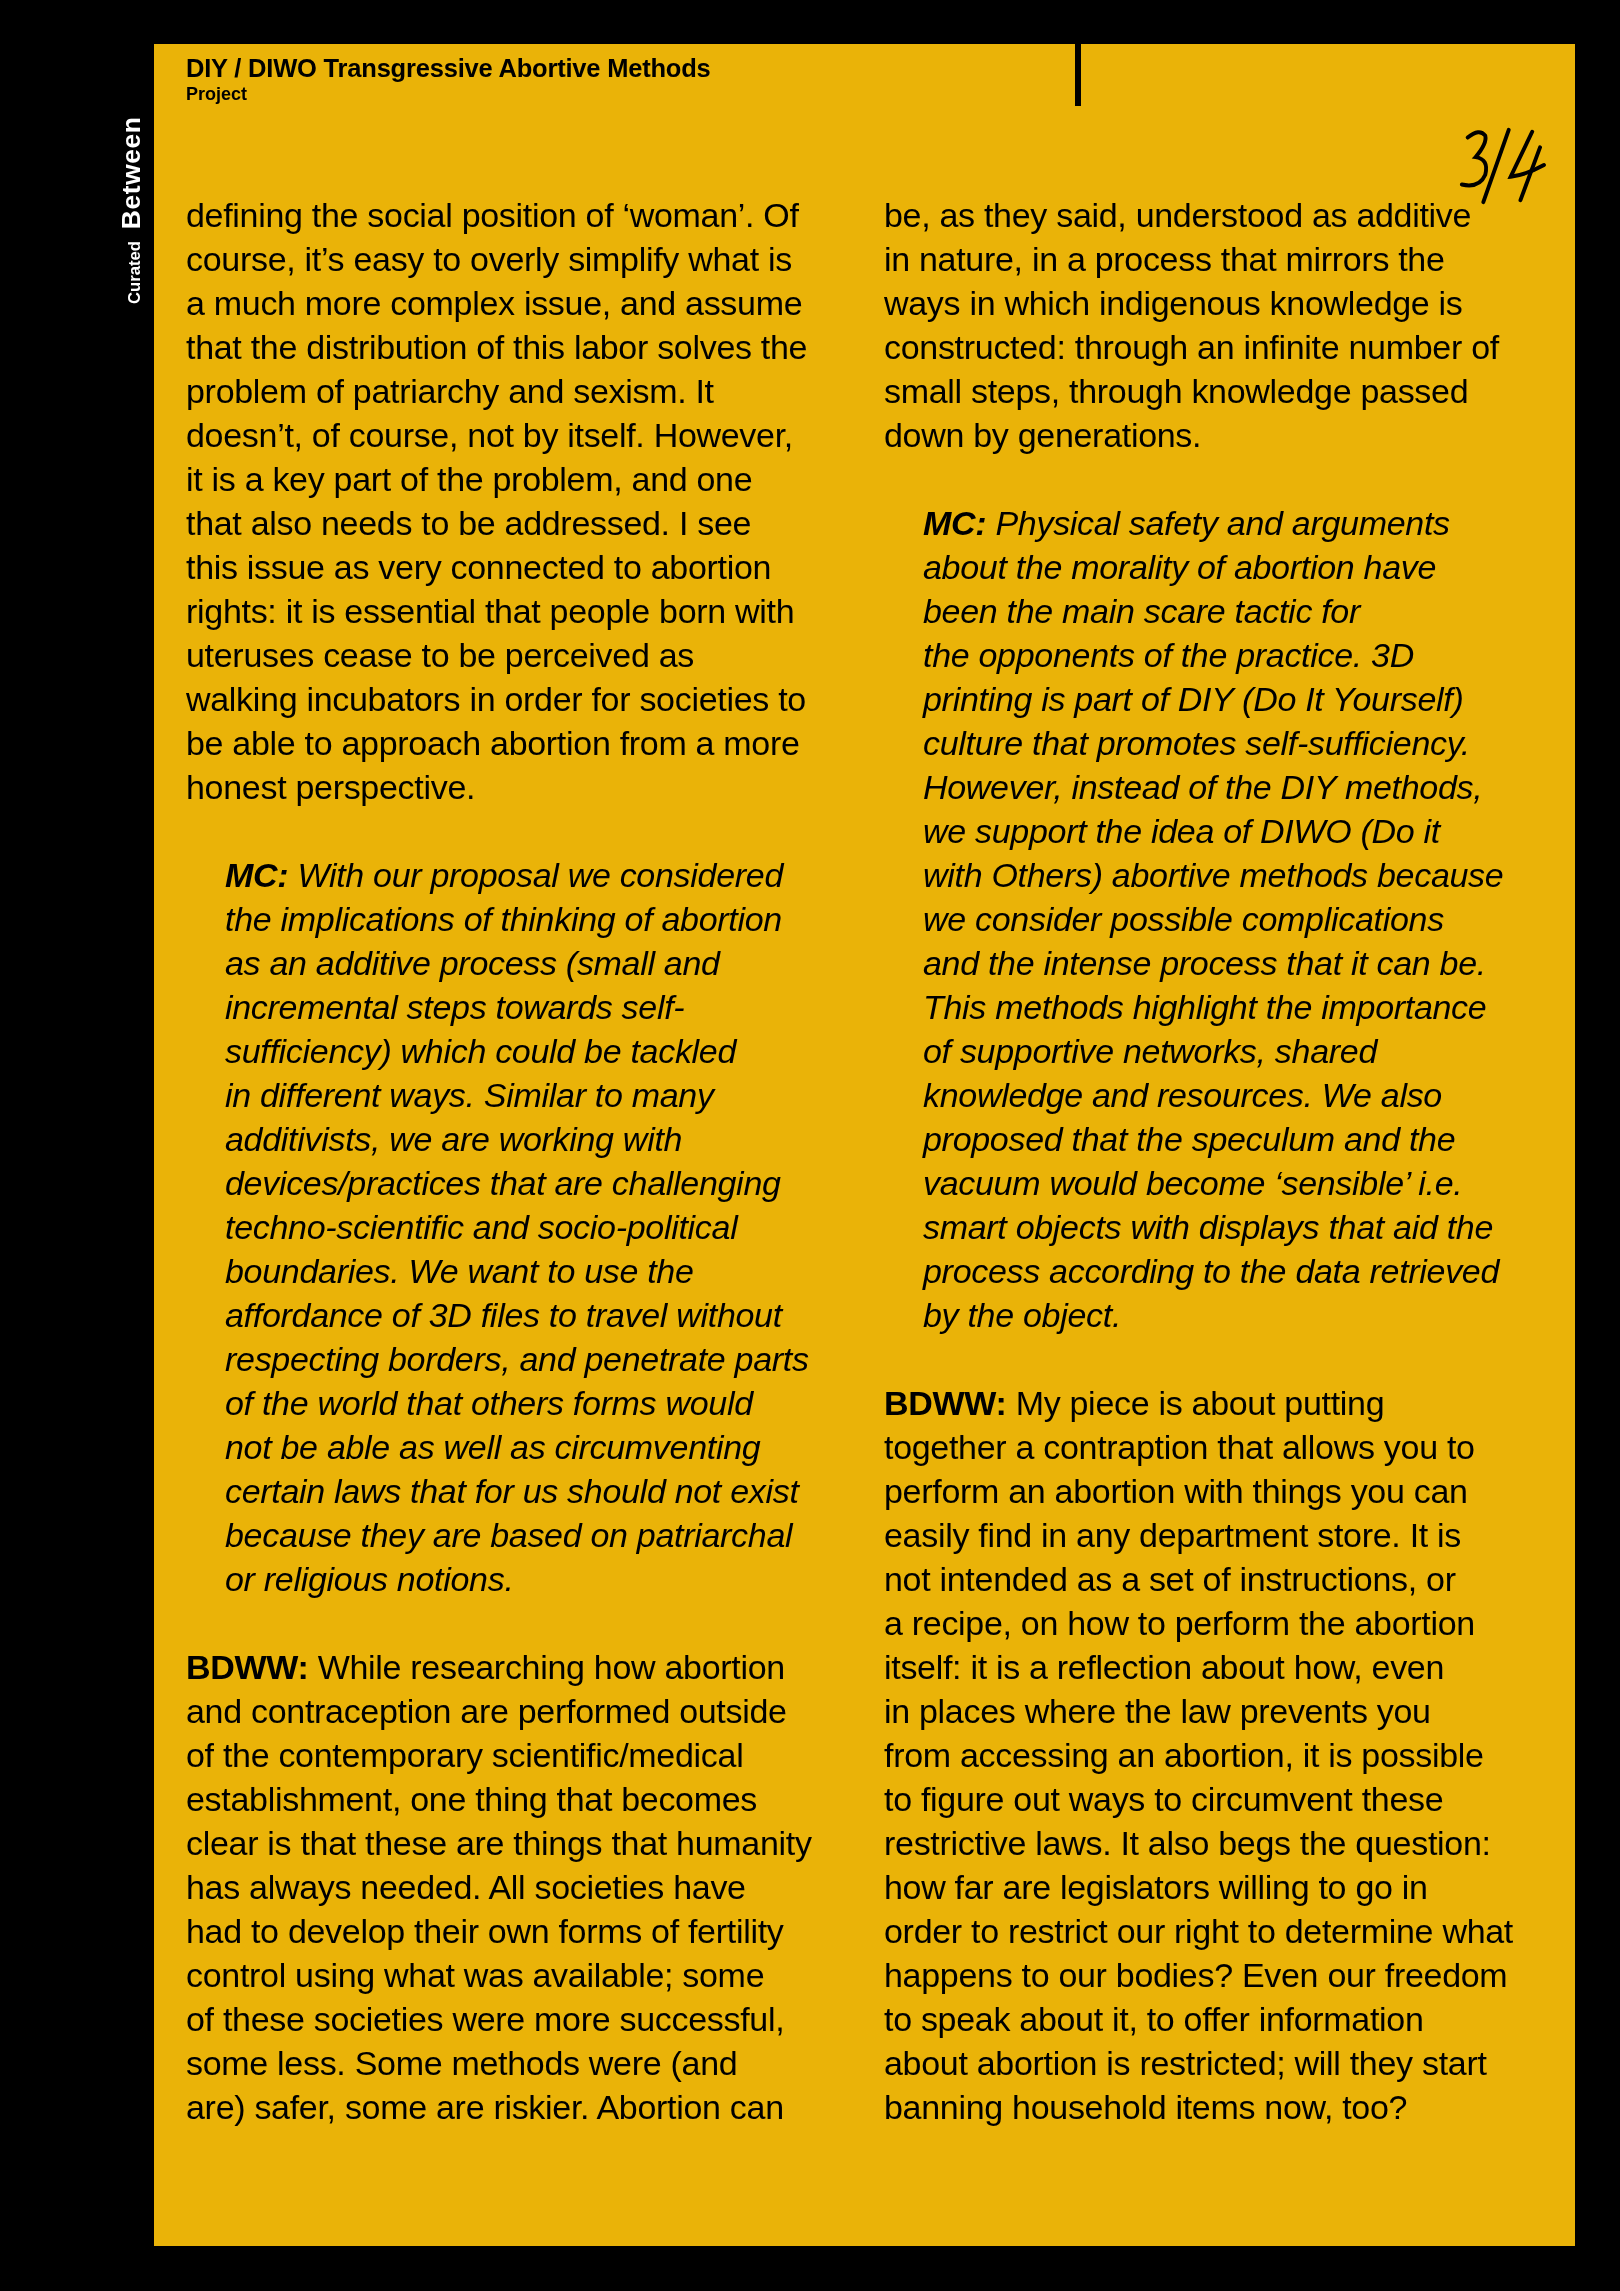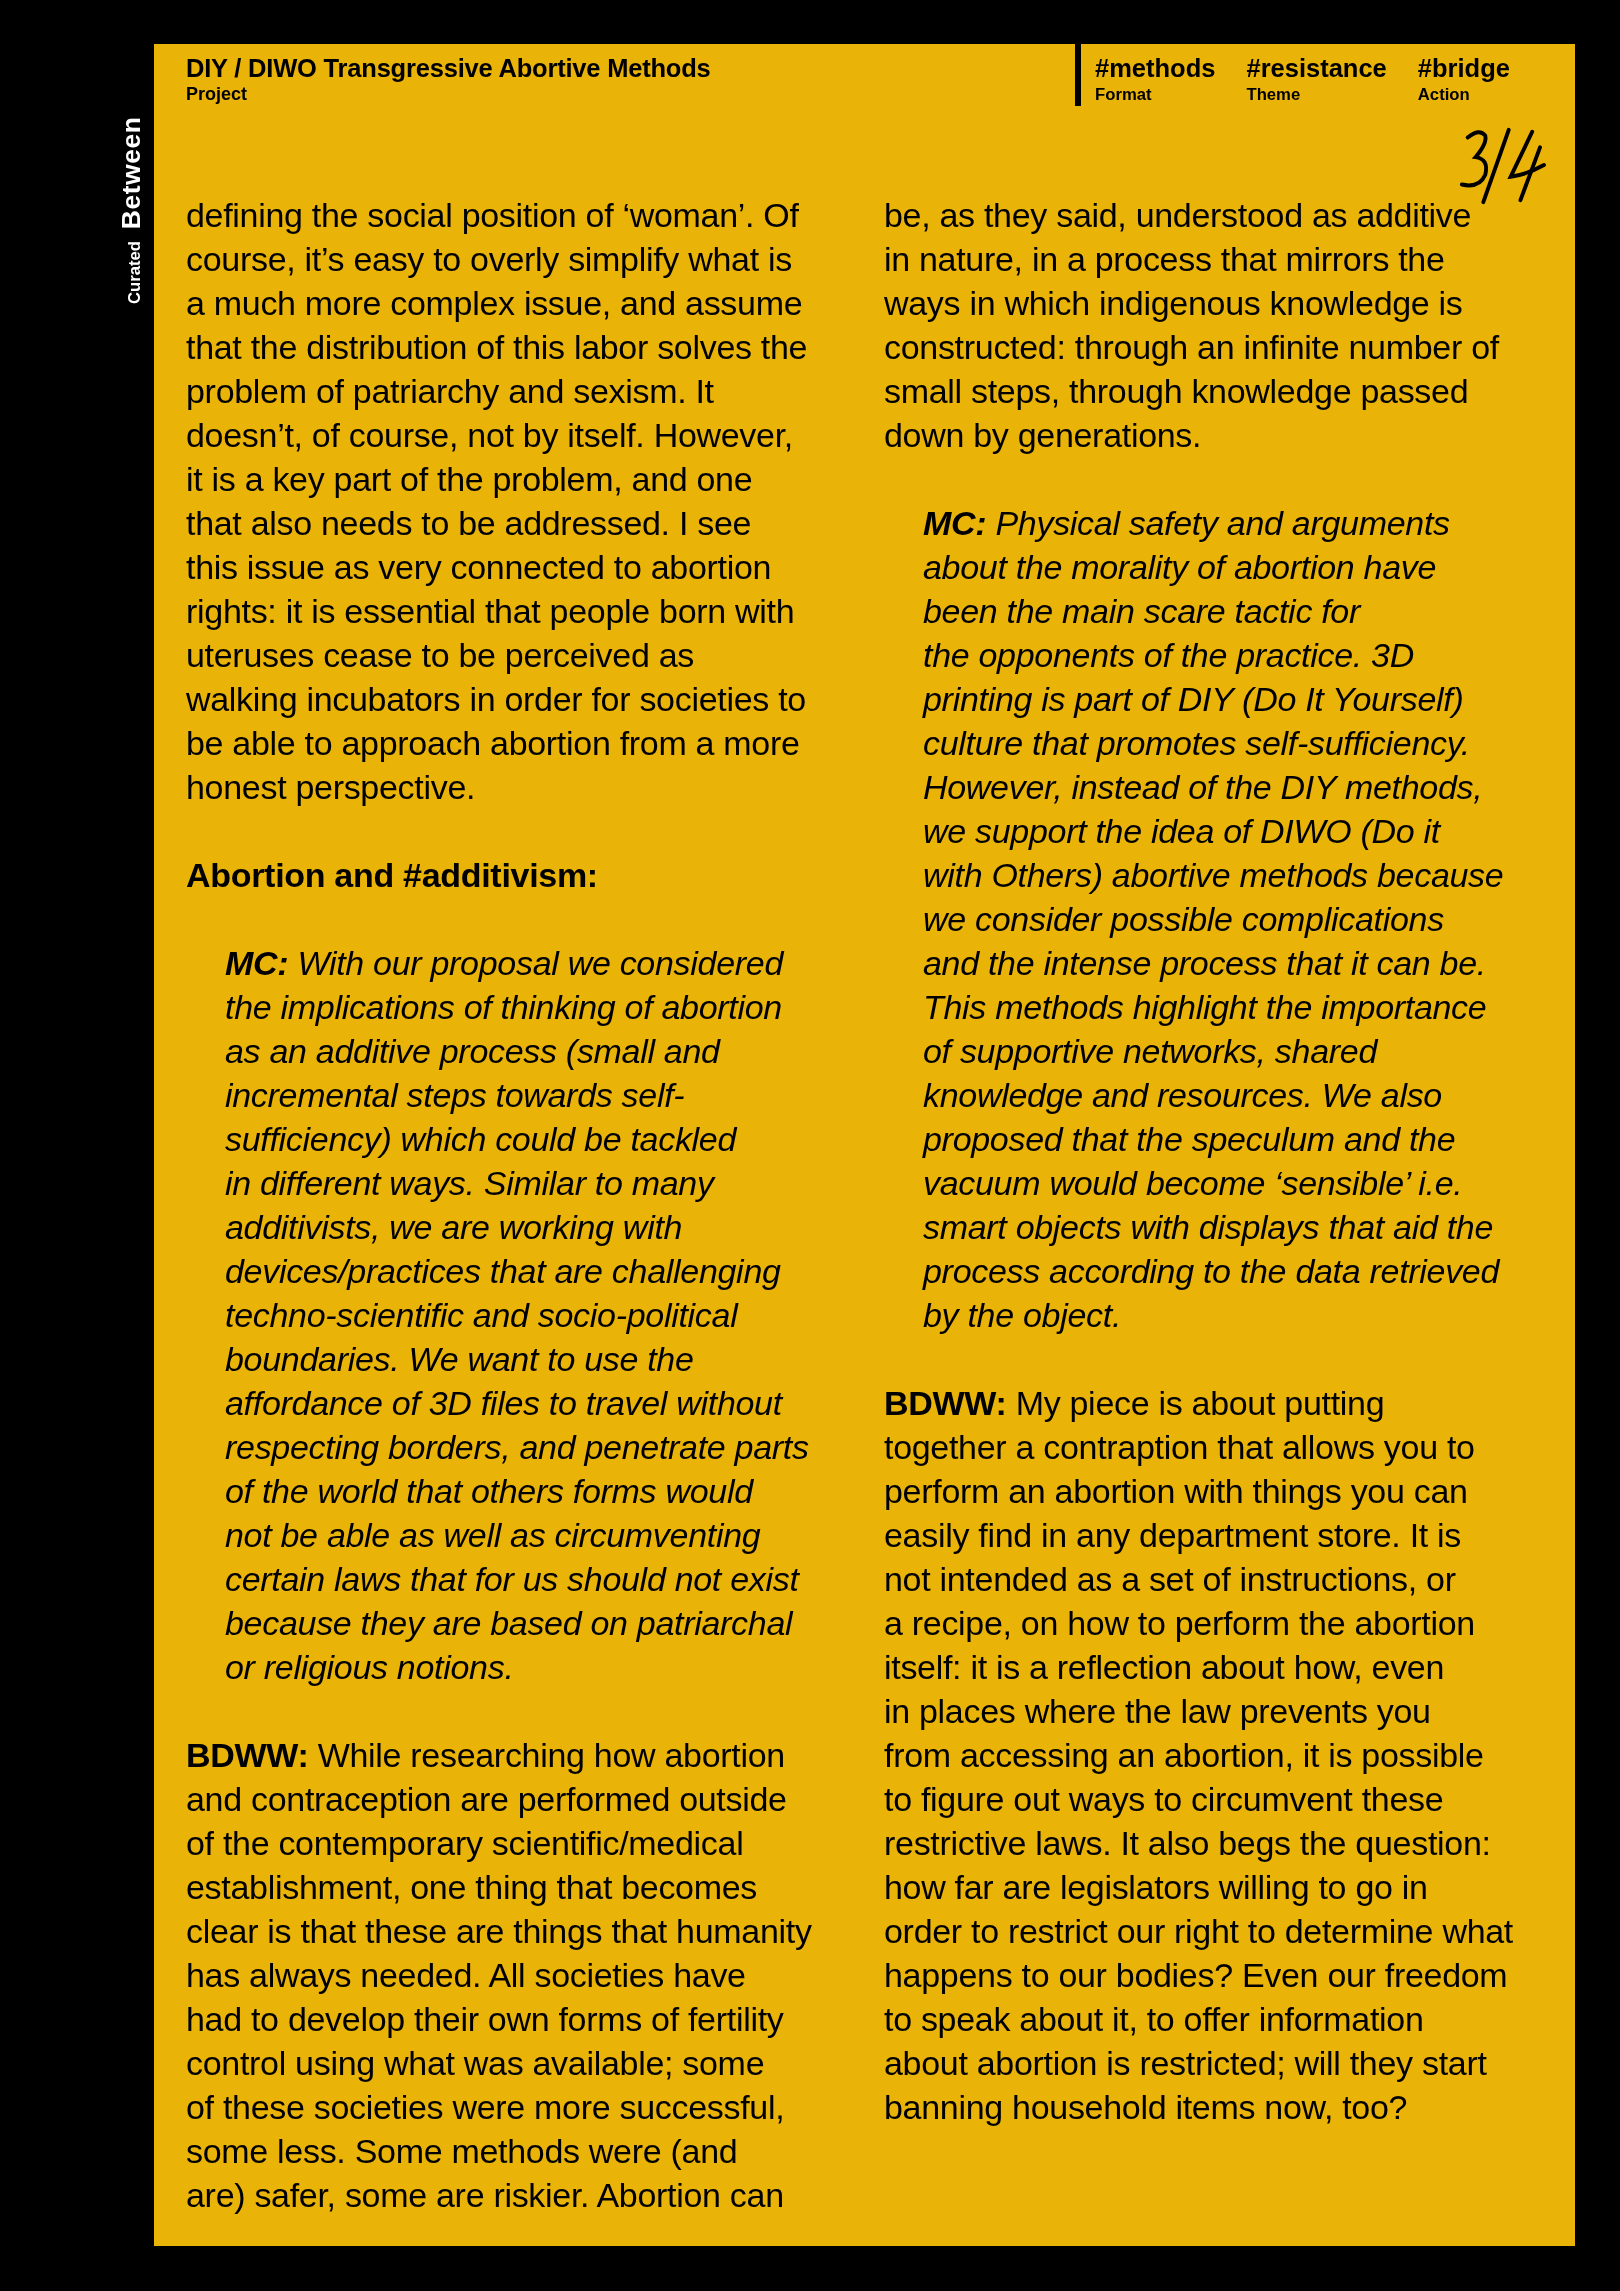--- a/index.html
+++ b/index.html
@@ -71,34 +71,20 @@
   <span class="between">Between</span>
 </div>
 
 <div class="page">
   <div class="header-project">
     <div class="header-title">DIY / DIWO Transgressive Abortive Methods</div>
     <div class="header-sub">Project</div>
   </div>
 
   <div class="tag-divider"></div>
-  <div class="tags">
-    <div class="tag">
-      <div class="tag-name">#methods</div>
-      <div class="tag-label">Format</div>
-    </div>
-    <div class="tag">
-      <div class="tag-name">#resistance</div>
-      <div class="tag-label">Theme</div>
-    </div>
-    <div class="tag">
-      <div class="tag-name">#bridge</div>
-      <div class="tag-label">Action</div>
-    </div>
-  </div>
 
   <div class="page-number">
     <svg viewBox="0 0 120 90">
       <path d="M30 18 Q42 8 48 16 Q50 24 38 38 Q52 40 48 56 Q42 70 24 66" fill="none" stroke="#000" stroke-width="4" stroke-linecap="round"></path>
       <path d="M72 10 L46 84" fill="none" stroke="#000" stroke-width="4" stroke-linecap="round"></path>
       <path d="M96 12 L74 58 Q90 56 108 46" fill="none" stroke="#000" stroke-width="4" stroke-linecap="round"></path>
       <path d="M104 28 L84 82" fill="none" stroke="#000" stroke-width="4" stroke-linecap="round"></path>
     </svg>
   </div>
 
@@ -110,21 +96,20 @@
 problem of patriarchy and sexism. It
 doesn’t, of course, not by itself. However,
 it is a key part of the problem, and one
 that also needs to be addressed. I see
 this issue as very connected to abortion
 rights: it is essential that people born with
 uteruses cease to be perceived as
 walking incubators in order for societies to
 be able to approach abortion from a more
 honest perspective.</p>
-    <h3>Abortion and #additivism:</h3>
     <p class="indent"><b>MC:</b><span> With our proposal we considered
 the implications of thinking of abortion
 as an additive process (small and
 incremental steps towards self-
 sufficiency) which could be tackled
 in different ways. Similar to many
 additivists, we are working with
 devices/practices that are challenging
 techno-scientific and socio-political
 boundaries. We want to use the

